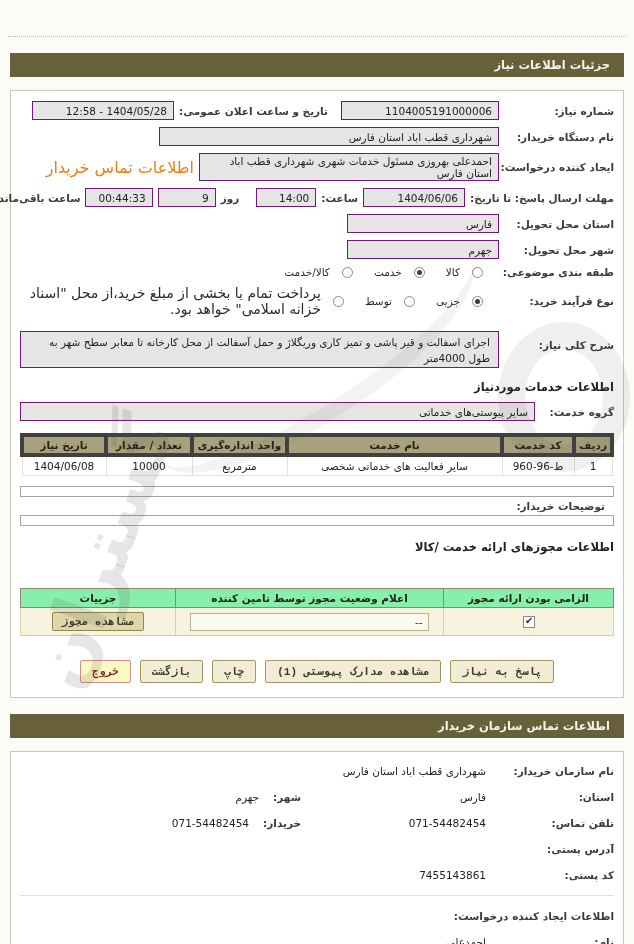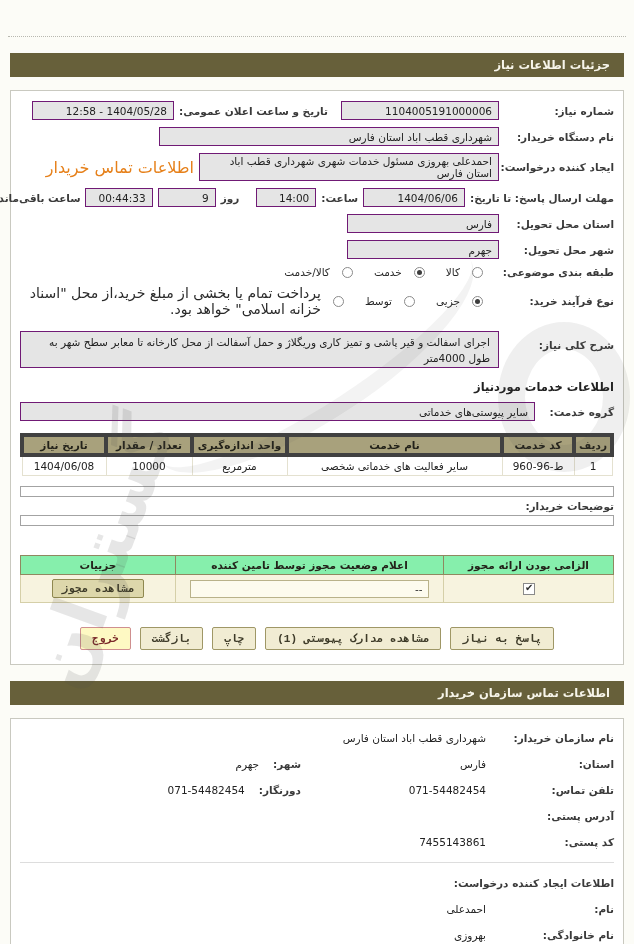--- a/index.html
+++ b/index.html
@@ -181,23 +181,24 @@
           <td>ط-96-960</td>
           <td>سایر فعالیت های خدماتی شخصی</td>
           <td>مترمربع</td>
           <td>10000</td>
           <td>1404/06/08</td>
         </tr>
       </tbody>
     </table>
 
     <div class="thinbox" style="margin-top:10px"></div>
-    <div class="lbl" style="margin:3px 0 2px">توضیحات خریدار:</div>
+    <div class="lbl" style="margin:3px 9px 2px">توضیحات خریدار:</div>
     <div class="thinbox"></div>
 
+    <div class="sec-title" style="margin-top:14px">اطلاعات  مجوزهای ارائه خدمت /کالا</div>
 
     <div class="gap26"></div>
 
     <table class="lic">
       <thead>
         <tr>
           <th style="width:170px">الزامی بودن ارائه مجوز</th>
           <th>اعلام وضعیت مجوز توسط تامین کننده</th>
           <th style="width:155px">جزییات</th>
         </tr>
@@ -241,21 +242,21 @@
     <div class="crow">
       <span class="lcol2">استان:</span>
       <span class="cvalw">فارس</span>
       <span class="lcol2" style="width:auto;margin-inline-end:14px">شهر:</span>
       <span class="cval">جهرم</span>
     </div>
 
     <div class="crow">
       <span class="lcol2">تلفن تماس:</span>
       <span class="cvalw num" dir="ltr" style="text-align:right">071-54482454</span>
-      <span class="lcol2" style="width:auto;margin-inline-end:14px">دورنگار:</span>
+      <span class="lcol2" style="width:auto;margin-inline-end:14px">خریدار:</span>
       <span class="cval num" dir="ltr">071-54482454</span>
     </div>
 
     <div class="crow">
       <span class="lcol2">آدرس پستی:</span>
     </div>
 
     <div class="crow">
       <span class="lcol2">کد پستی:</span>
       <span class="cval num">7455143861</span>

